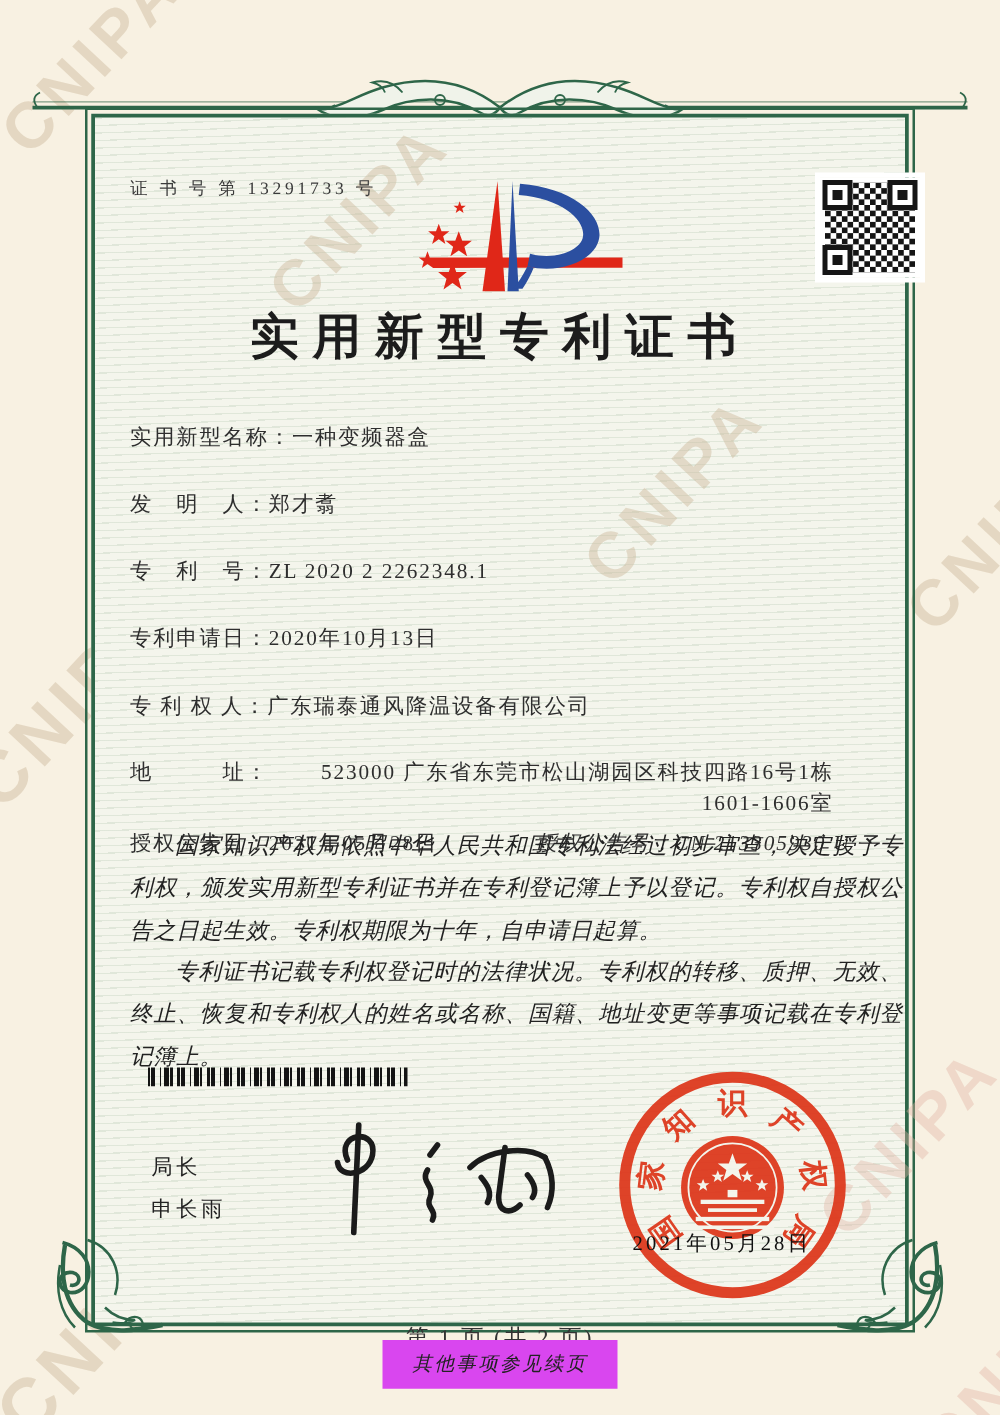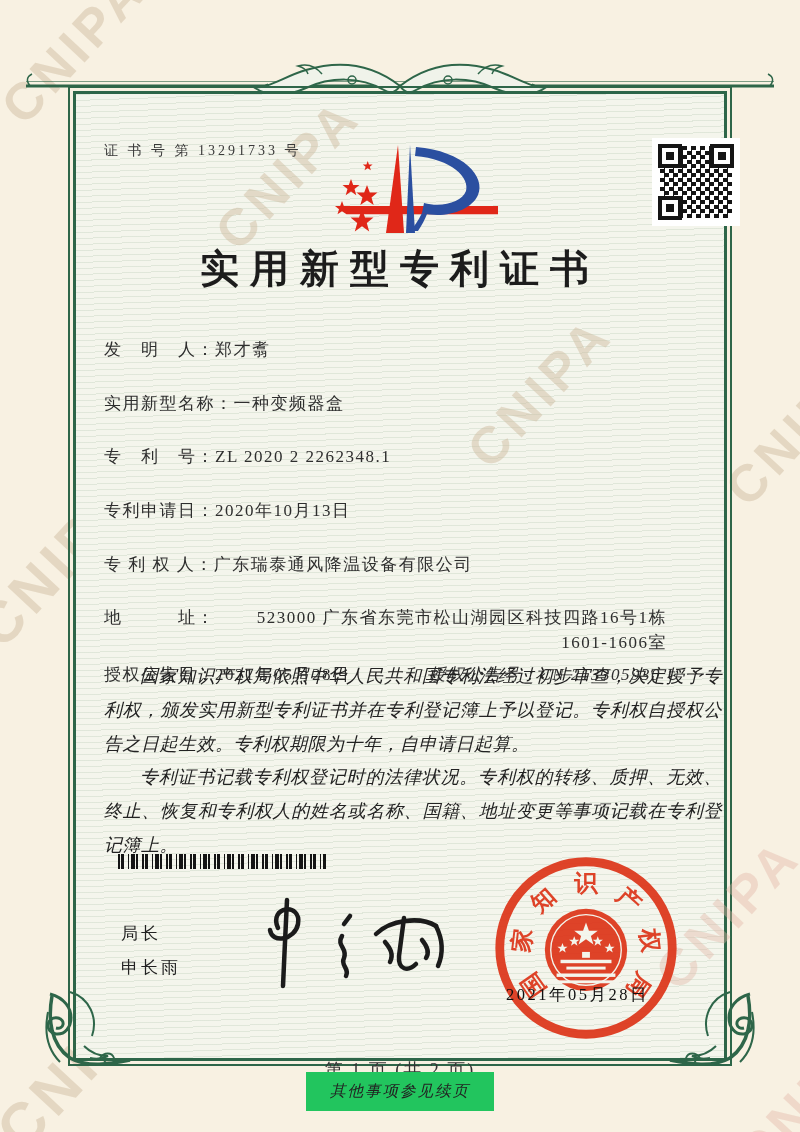--- a/index.html
+++ b/index.html
@@ -79,21 +79,21 @@
   .signer-title{left:45px;top:828px;font-size:17px;letter-spacing:3px;color:#222;}
   .signer-name{left:45px;top:862px;font-size:17px;letter-spacing:3px;color:#222;}
   .sig-svg{left:162px;top:800px;width:230px;height:100px;}
   
   .seal{left:412px;top:756px;width:196px;height:196px;}
   .seal-date{left:430px;top:890px;font-size:16.5px;letter-spacing:2.5px;color:#101010;}
   
   .page-no{left:0;top:944px;width:100%;text-align:center;font-size:18px;letter-spacing:2px;color:#333;margin-top:20px;}
   .note-box{
     left:50%;top:1072px;transform:translateX(-50%);
-    background:#22c55e;padding:9px 24px;font-size:15.5px;font-style:italic;
+    background:#d946ef;padding:9px 24px;font-size:15.5px;font-style:italic;
     letter-spacing:2px;color:#222;
   }
   .corner-flourish{width:95px;height:85px;}
   .cf-left{left:40px;top:984px;}
   .cf-right{left:665px;top:984px;transform:scaleX(-1);}
 </style>
 </head>
 <body>
 
 <div class="wm" style="left:-18px;top:18px;">CNIPA</div>
@@ -148,26 +148,26 @@
       <div class="qr-fill"></div>
       <div class="finder f-tl"></div>
       <div class="finder f-tr"></div>
       <div class="finder f-bl"></div>
     </div>
 
     <div class="abs title">实用新型专利证书</div>
 
     <div class="abs rows">
       <div class="row">
+        <span class="lbl">实用新型名称：</span>
+        <span class="val">一种变频器盒</span>
+      </div>
+      <div class="row">
         <span class="lbl">发　明　人：</span>
         <span class="val">郑才翥</span>
-      </div>
-      <div class="row">
-        <span class="lbl">实用新型名称：</span>
-        <span class="val">一种变频器盒</span>
       </div>
       <div class="row">
         <span class="lbl">专　利　号：</span>
         <span class="val">ZL 2020 2 2262348.1</span>
       </div>
       <div class="row">
         <span class="lbl">专利申请日：</span>
         <span class="val">2020年10月13日</span>
       </div>
       <div class="row">

